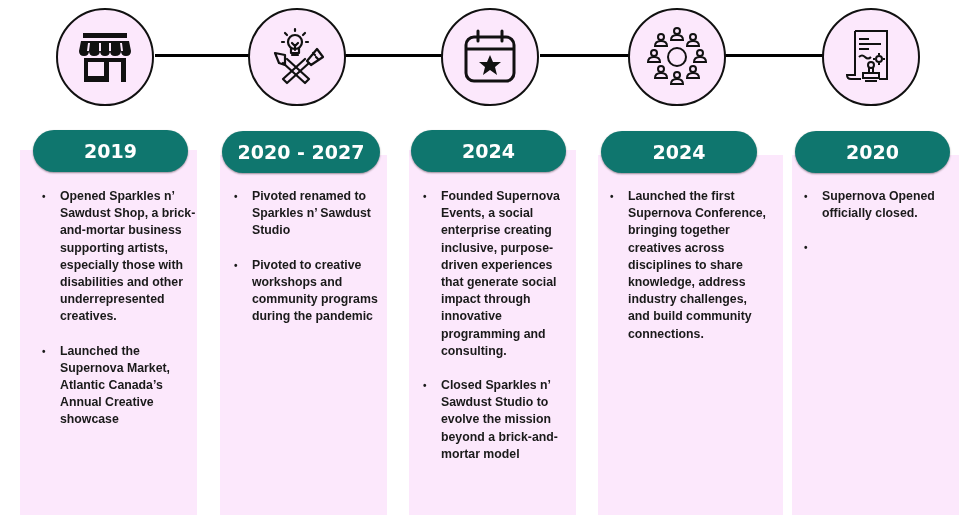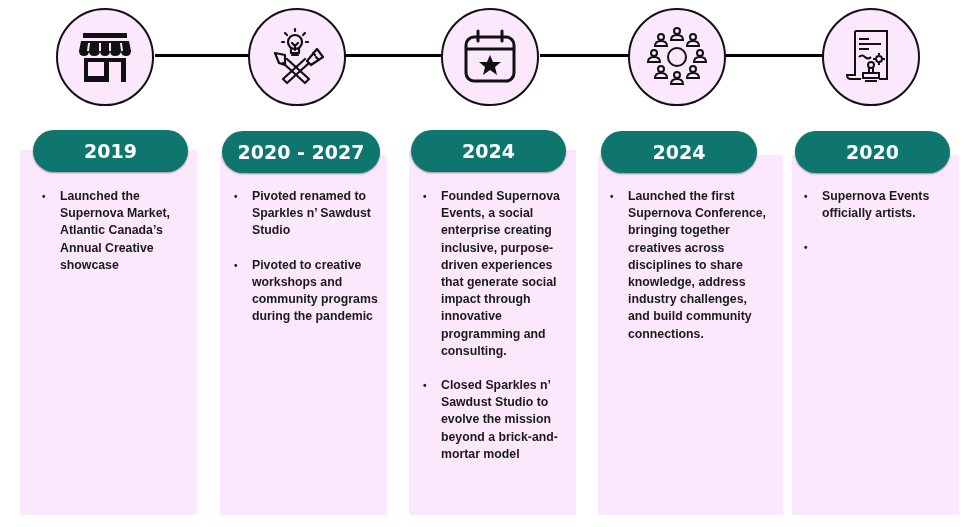--- a/index.html
+++ b/index.html
@@ -82,20 +82,21 @@
     <path d="M20 32 Q23 29 26 32 Q29 35 32 32"></path>
     <circle cx="40" cy="34" r="3"></circle>
     <path d="M40 28 V30 M40 38 V40 M34 34 H36 M44 34 H46"></path>
     <circle cx="32" cy="40" r="3"></circle>
     <path d="M30 43 V48 H34 V43 M24 48 H40 V53 H24 Z M26 56 H38"></path>
   </svg>
 </div>
 
 <div class="card" style="left:20px;top:150px;width:177px;height:365px;">
   <ul style="left:20px;top:38px;width:160px;">
+    <li>Opened Sparkles n’ Sawdust Shop, a brick-and-mortar business supporting artists, especially those with disabilities and other underrepresented creatives.</li>
     <li>Launched the Supernova Market, Atlantic Canada’s Annual Creative showcase</li>
   </ul>
 </div>
 <div class="card" style="left:220px;top:155px;width:167px;height:360px;">
   <ul style="left:12px;top:33px;width:160px;">
     <li>Pivoted renamed to Sparkles n’ Sawdust Studio</li>
     <li>Pivoted to creative workshops and community programs during the pandemic</li>
   </ul>
 </div>
 <div class="card" style="left:409px;top:150px;width:167px;height:365px;">
@@ -104,21 +105,21 @@
     <li>Closed Sparkles n’ Sawdust Studio to evolve the mission beyond a brick-and-mortar model</li>
   </ul>
 </div>
 <div class="card" style="left:598px;top:155px;width:185px;height:360px;">
   <ul style="left:10px;top:33px;width:160px;">
     <li>Launched the first Supernova Conference, bringing together creatives across disciplines to share knowledge, address industry challenges, and build community connections.</li>
   </ul>
 </div>
 <div class="card" style="left:792px;top:155px;width:167px;height:360px;">
   <ul style="left:10px;top:33px;width:158px;">
-    <li>Supernova Events officially artists.</li>
+    <li>Supernova Opened officially closed.</li>
     <li class="empty"></li>
   </ul>
 </div>
 
 <div class="pill" style="left:33px;top:130px;width:155px;">2019</div>
 <div class="pill" style="left:222px;top:131px;width:158px;">2020 - 2027</div>
 <div class="pill" style="left:411px;top:130px;width:155px;">2024</div>
 <div class="pill" style="left:601px;top:131px;width:156px;">2024</div>
 <div class="pill" style="left:795px;top:131px;width:155px;">2020</div>
 

